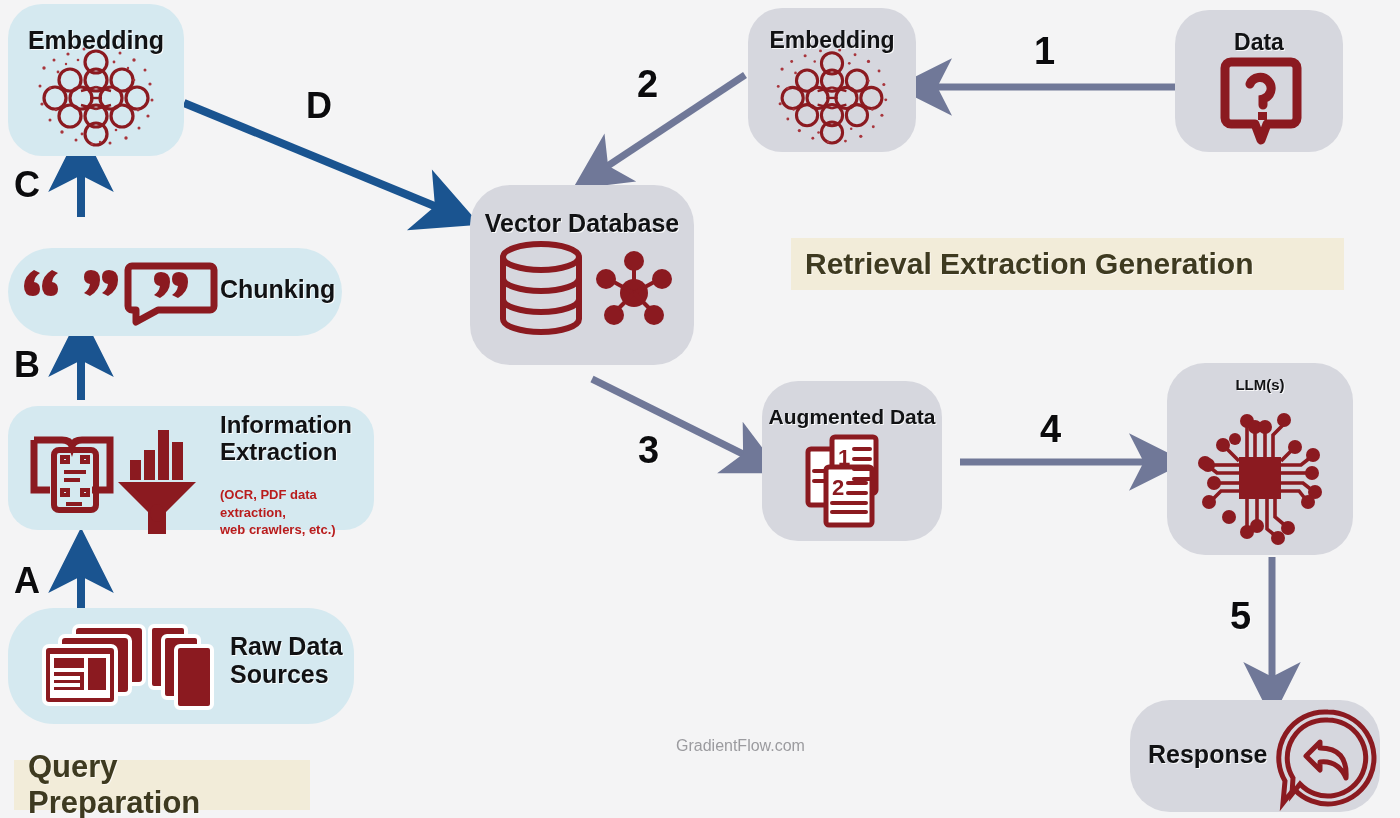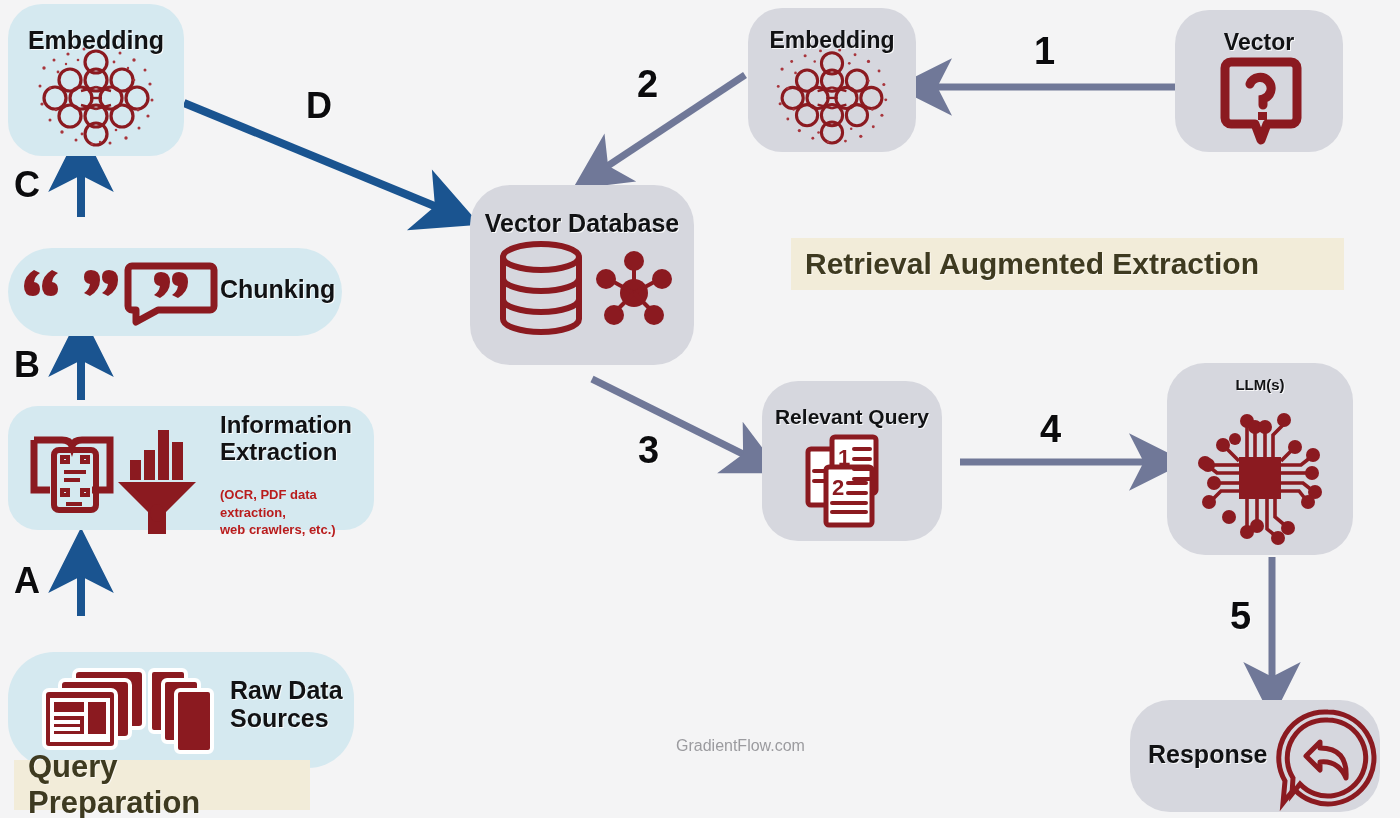--- a/index.html
+++ b/index.html
@@ -207,21 +207,21 @@
         <path d="M92,62 h78 l-30,30 v22 h-18 v-22 Z"></path>
         <ellipse cx="131" cy="93" rx="7" ry="9"></ellipse>
       </g>
     </svg>
     <div class="node-title" style="left:212px;top:6px;font-size:24px;">Information
 Extraction</div>
     <div class="node-sub" style="left:212px;top:80px;">(OCR, PDF data extraction,
 web crawlers, etc.)</div>
   </div>
 
-  <div class="node blue" style="left:8px;top:652px;width:346px;height:116px;border-radius:46px;">
+  <div class="node blue" style="left:8px;top:608px;width:346px;height:116px;border-radius:46px;">
     <svg class="icon" style="left:22px;top:14px;" width="190" height="90" viewBox="0 0 190 90">
       <g fill="#8b1a20" stroke="#ffffff" stroke-width="4">
         <rect x="44" y="4" width="70" height="58" rx="5"></rect>
         <rect x="30" y="14" width="70" height="58" rx="5"></rect>
         <rect x="14" y="24" width="72" height="58" rx="5"></rect>
       </g>
       <g fill="none" stroke="#ffffff" stroke-width="4">
         <rect x="22" y="34" width="56" height="40"></rect>
         <line x1="22" y1="48" x2="56" y2="48"></line>
         <line x1="56" y1="34" x2="56" y2="74"></line>
@@ -323,21 +323,21 @@
     </svg>
     <div class="node-title" style="left:0;top:20px;width:168px;text-align:center;font-size:23px;">Embedding</div>
   </div>
 
   <div class="node gray" style="left:1175px;top:10px;width:168px;height:142px;border-radius:34px;">
     <svg class="icon" style="left:48px;top:48px;" width="76" height="86" viewBox="0 0 76 86">
       <path d="M8,4 h60 a6,6 0 0 1 6,6 v50 a6,6 0 0 1 -6,6 h-24 l-6,16 l-6,-16 h-24 a6,6 0 0 1 -6,-6 v-50 a6,6 0 0 1 6,-6 Z" fill="none" stroke="#8b1a20" stroke-width="9" stroke-linejoin="round"></path>
       <path d="M27,26 a11,11 0 1 1 13,15 v6" fill="none" stroke="#8b1a20" stroke-width="9" stroke-linecap="round"></path>
       <rect x="35" y="54" width="9" height="8" fill="#8b1a20"></rect>
     </svg>
-    <div class="node-title" style="left:0;top:20px;width:168px;text-align:center;font-size:23px;">Vector</div>
+    <div class="node-title" style="left:0;top:20px;width:168px;text-align:center;font-size:23px;">Data</div>
   </div>
 
   <div class="node gray" style="left:762px;top:381px;width:180px;height:160px;border-radius:36px;">
     <svg class="icon" style="left:42px;top:52px;" width="100" height="96" viewBox="0 0 100 96">
       <g fill="#ffffff" stroke="#8b1a20" stroke-width="5">
         <rect x="4" y="16" width="44" height="56" rx="3"></rect>
         <rect x="28" y="4" width="44" height="56" rx="3"></rect>
         <rect x="22" y="34" width="46" height="58" rx="3"></rect>
       </g>
       <g fill="#8b1a20" font-family="Liberation Sans, sans-serif" font-weight="bold">
@@ -350,21 +350,21 @@
         <line x1="50" y1="36" x2="66" y2="36"></line>
           <line x1="50" y1="46" x2="66" y2="46"></line>
         <line x1="44" y1="50" x2="62" y2="50"></line>
           <line x1="44" y1="60" x2="62" y2="60"></line>
         <line x1="28" y1="70" x2="62" y2="70"></line>
           <line x1="28" y1="79" x2="62" y2="79"></line>
         <line x1="10" y1="38" x2="20" y2="38"></line>
           <line x1="10" y1="48" x2="20" y2="48"></line>
       </g>
     </svg>
-    <div class="node-title" style="left:0;top:24px;width:180px;text-align:center;font-size:21px;">Relevant Query</div>
+    <div class="node-title" style="left:0;top:24px;width:180px;text-align:center;font-size:21px;">Augmented Data</div>
   </div>
 
   <div class="node gray" style="left:1167px;top:363px;width:186px;height:192px;border-radius:38px;">
     <svg class="icon" style="left:22px;top:46px;" width="142" height="138" viewBox="0 0 142 138">
       <rect x="50" y="48" width="42" height="42" fill="#8b1a20"></rect>
       <g stroke="#8b1a20" stroke-width="3.6" fill="none">
         <path d="M58,48 v-34"></path>
           <path d="M66,48 v-28"></path>
           <path d="M76,48 v-28"></path>
           <path d="M84,48 v-22 l10,-10"></path>
@@ -416,21 +416,21 @@
       <path d="M44,36 l-14,14 l14,14 v-8 q18,-2 26,16 q2,-30 -26,-30 Z" fill="none" stroke="#8b1a20" stroke-width="5" stroke-linejoin="round"></path>
     </svg>
     <div class="node-title" style="left:18px;top:40px;font-size:25px;">Response</div>
   </div>
 
   <div class="banner" style="left:14px;top:760px;width:296px;height:50px;font-size:31px;">
     <span>Query Preparation</span>
   </div>
 
   <div class="banner" style="left:791px;top:238px;width:553px;height:52px;font-size:30px;">
-    <span>Retrieval Augmented Extraction</span>
+    <span>Retrieval Extraction Generation</span>
   </div>
 
   <div class="step" style="left:14px;top:560px;font-size:36px;">A</div>
   <div class="step" style="left:14px;top:344px;font-size:36px;">B</div>
   <div class="step" style="left:14px;top:164px;font-size:36px;">C</div>
   <div class="step" style="left:306px;top:85px;font-size:36px;">D</div>
 
   <div class="step" style="left:1034px;top:30px;font-size:38px;">1</div>
   <div class="step" style="left:637px;top:63px;font-size:38px;">2</div>
   <div class="step" style="left:638px;top:429px;font-size:38px;">3</div>

